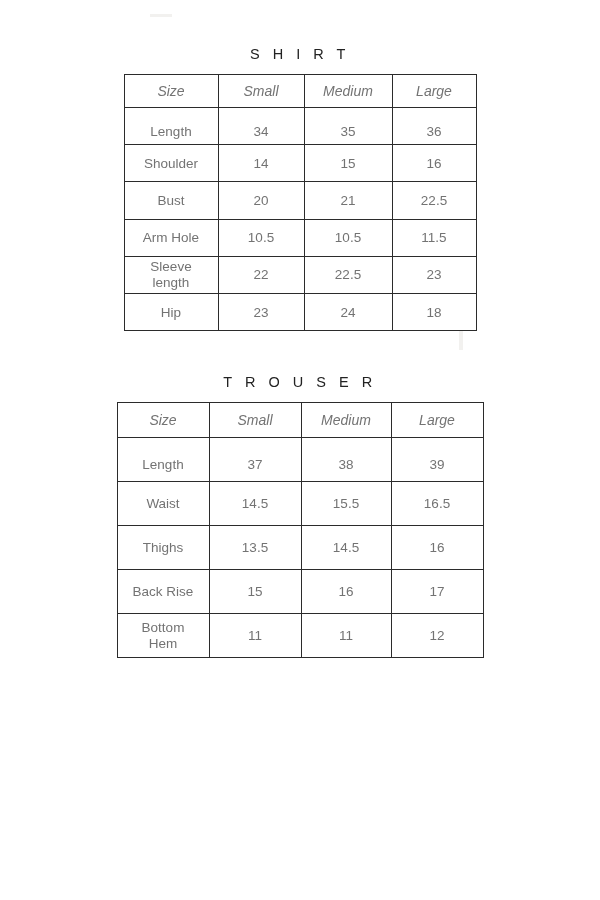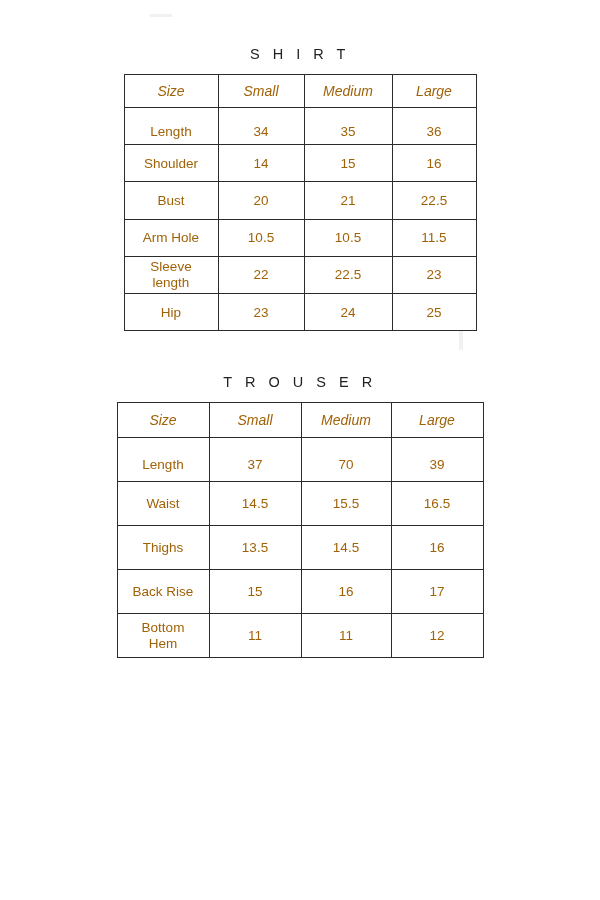--- a/index.html
+++ b/index.html
@@ -42,21 +42,21 @@
     table-layout: fixed;
     background: #fff;
   }
   table.size-table td,
   table.size-table th {
     border: 1px solid #2b2b2b;
     text-align: center;
     vertical-align: middle;
     font-weight: 400;
     font-size: 13.5px;
-    color: #a16207;
+    color: #737373;
     padding: 0 0;
   }
   table.size-table thead th {
     font-style: italic;
     font-size: 14px;
     height: 32px;
     font-weight: 400;
   }
   table.size-table tbody td {
     font-size: 13.5px;
@@ -153,21 +153,21 @@
         <tr>
           <td class="label-cell two-line">Sleeve<br>length</td>
           <td>22</td>
           <td>22.5</td>
           <td>23</td>
         </tr>
         <tr>
           <td class="label-cell">Hip</td>
           <td>23</td>
           <td>24</td>
-          <td>25</td>
+          <td>18</td>
         </tr>
       </tbody>
     </table>
   </div>
 
   <div class="section" id="trouser-section">
     <div class="section-title">T R O U S E R</div>
     <table class="size-table" id="trouser-table">
       <colgroup>
         <col class="c0">
@@ -180,21 +180,21 @@
           <th>Size</th>
           <th>Small</th>
           <th>Medium</th>
           <th>Large</th>
         </tr>
       </thead>
       <tbody>
         <tr>
           <td class="label-cell">Length</td>
           <td>37</td>
-          <td>70</td>
+          <td>38</td>
           <td>39</td>
         </tr>
         <tr>
           <td class="label-cell">Waist</td>
           <td>14.5</td>
           <td>15.5</td>
           <td>16.5</td>
         </tr>
         <tr>
           <td class="label-cell">Thighs</td>

